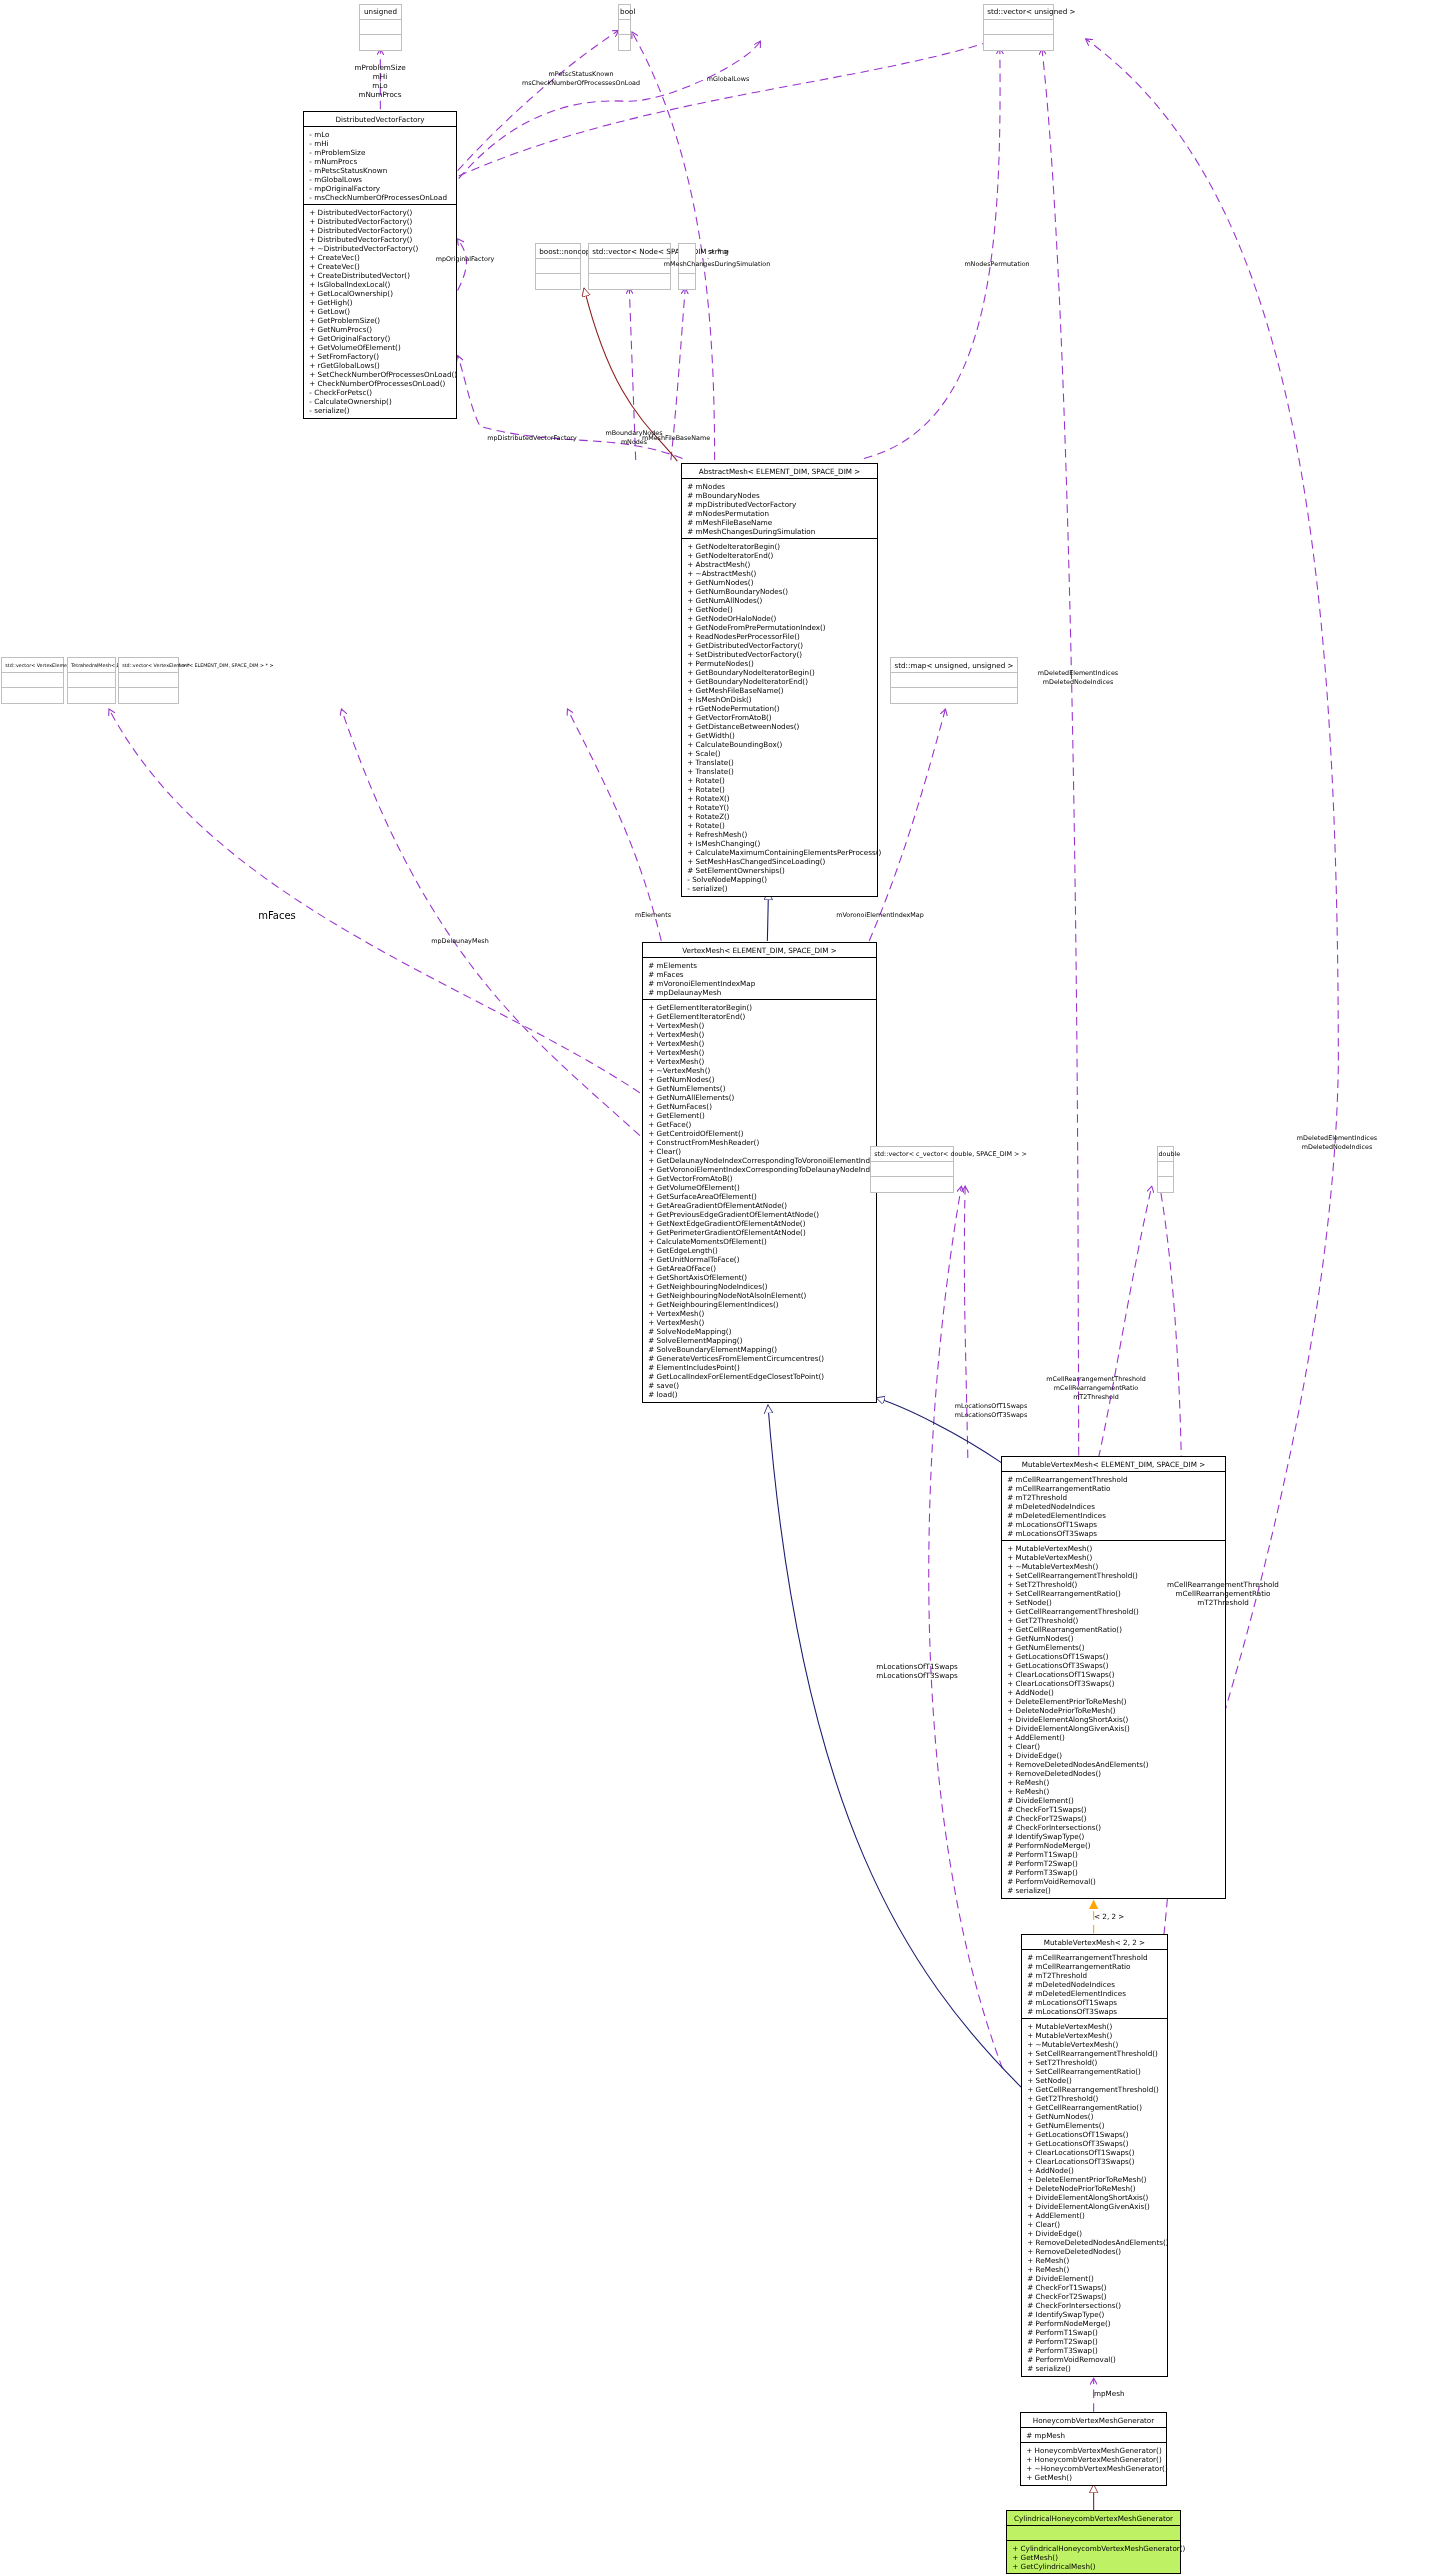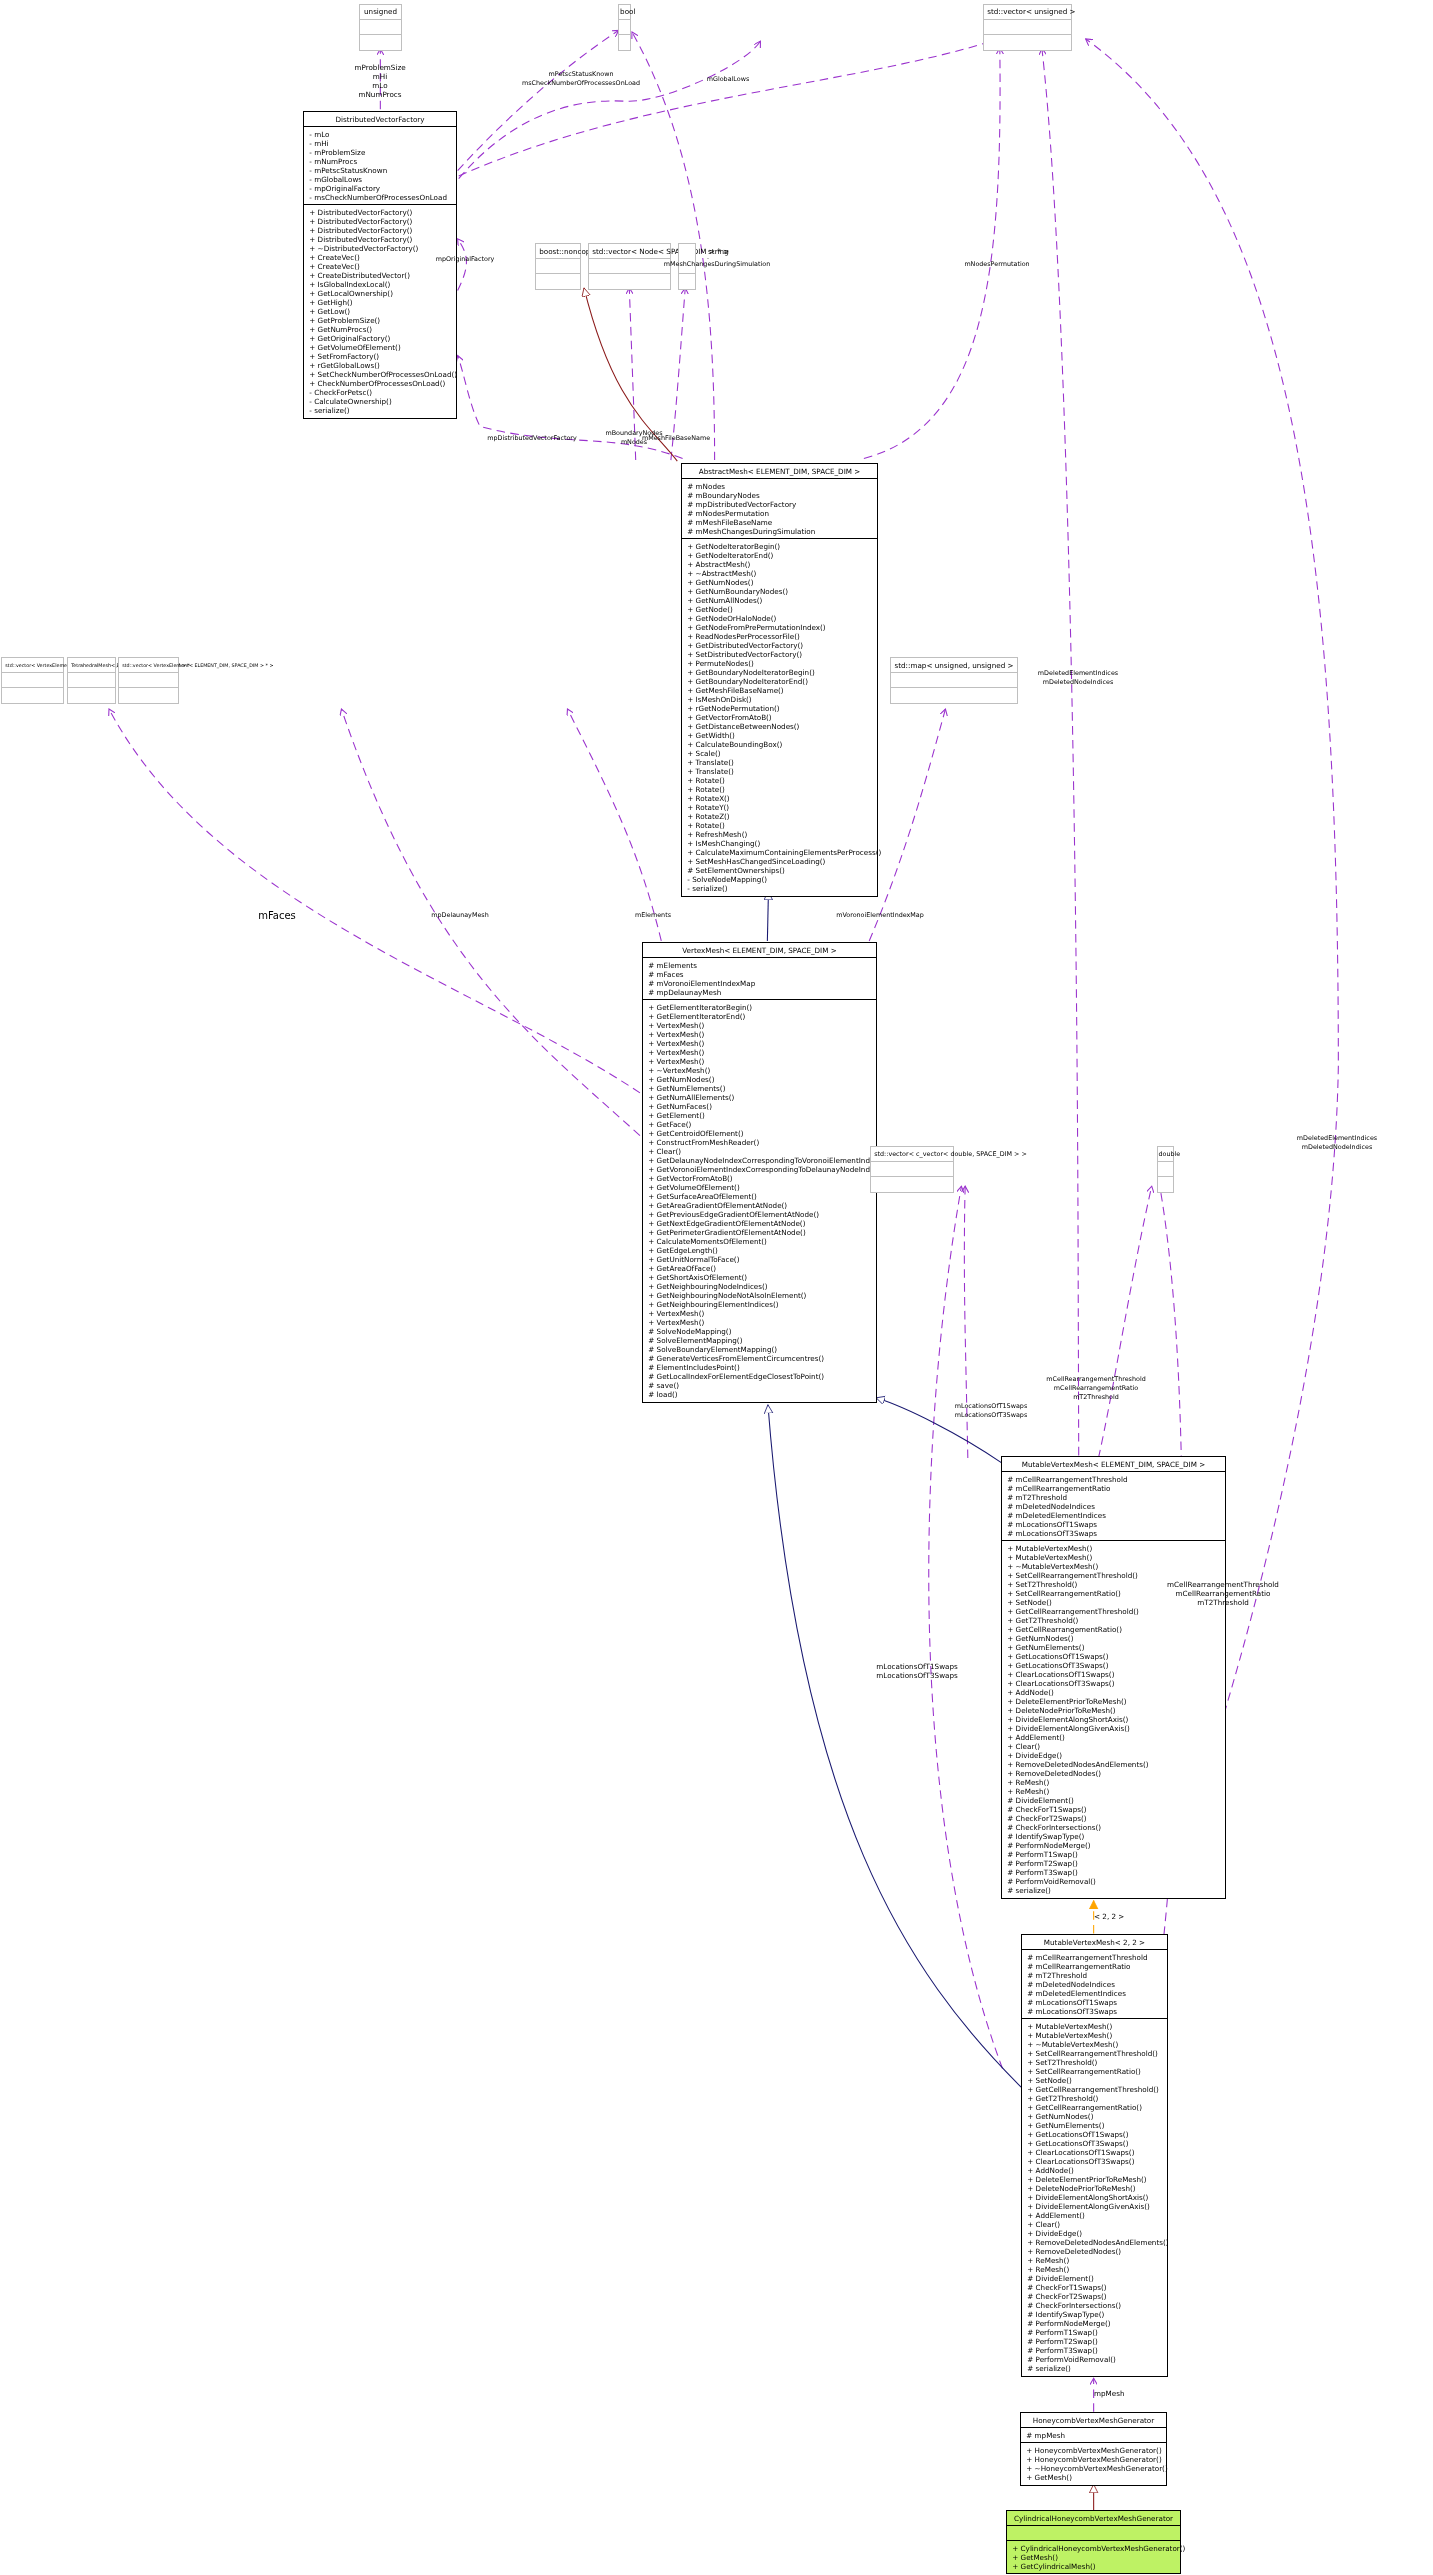--- a/index.html
+++ b/index.html
@@ -74,21 +74,21 @@
   <div class="sect"></div>
   <div class="sect"></div>
 </div>
 
 <div class="cls ext" style="left:618px;top:3.7px;width:13.3px;">
   <div class="title" style="padding:2.7px 1.1px;">bool</div>
   <div class="sect" style="padding:0;"></div>
   <div class="sect" style="padding:0;"></div>
 </div>
 
-<div class="cls ext" style="left:983px;top:3.7px;width:89px;">
+<div class="cls ext" style="left:983px;top:3.7px;width:71px;">
   <div class="title">std::vector&lt; unsigned &gt;</div>
   <div class="sect"></div>
   <div class="sect"></div>
 </div>
 
 <div class="cls" style="left:303px;top:111px;width:154px;">
   <div class="title">DistributedVectorFactory</div>
   <div class="sect">
     <span class="item">- mLo</span>
     <span class="item">- mHi</span>
@@ -456,21 +456,21 @@
   <span>mDeletedElementIndices</span>
   <span>mDeletedNodeIndices</span>
 </div>
 <div class="lbl" style="left: 1337px; top: 1134px; font-size: 6.4px; transform: translateX(-50%);">
   <span>mDeletedElementIndices</span>
   <span>mDeletedNodeIndices</span>
 </div>
 <div class="lbl" style="left: 277px; top: 911px; font-size: 10px; transform: translateX(-50%);">
   <span>mFaces</span>
 </div>
-<div class="lbl" style="left: 460px; top: 911px; font-size: 6.4px; transform: translateX(-50%);">
+<div class="lbl" style="left: 460px; top: 937px; font-size: 6.4px; transform: translateX(-50%);">
   <span>mpDelaunayMesh</span>
 </div>
 <div class="lbl" style="left: 653px; top: 911px; font-size: 6.4px; transform: translateX(-50%);">
   <span>mElements</span>
 </div>
 <div class="lbl" style="left: 874px; top: 911px; font-size: 6.4px; transform: translateX(-50%); padding-left: 12px;">
   <span>mVoronoiElementIndexMap</span>
 </div>
 <div class="lbl" style="left: 991px; top: 1402px; font-size: 6.4px; transform: translateX(-50%);">
   <span>mLocationsOfT1Swaps</span>

